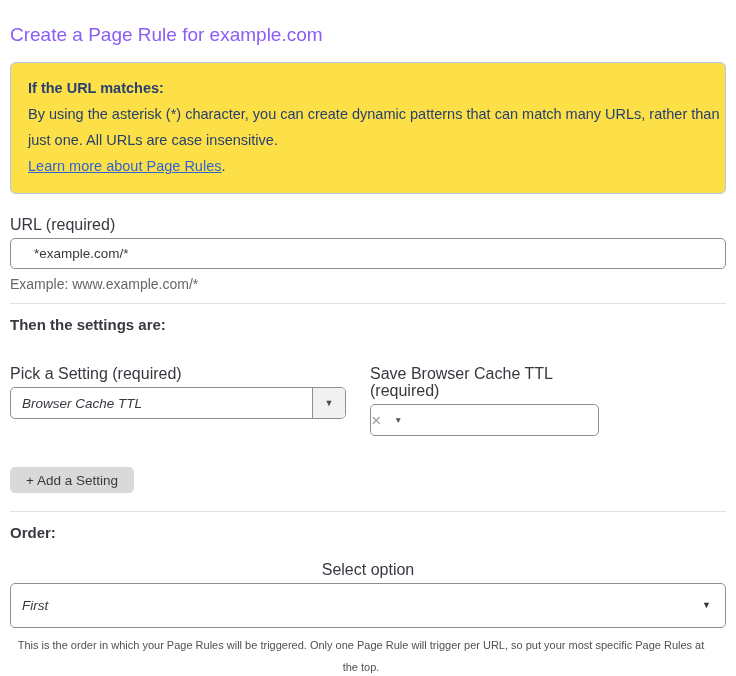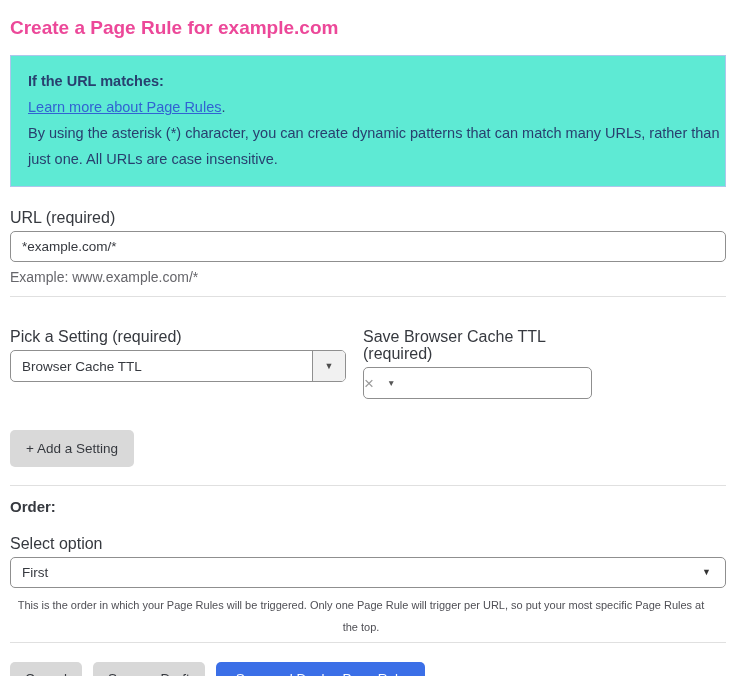--- a/index.html
+++ b/index.html
@@ -10,29 +10,29 @@
     background: #ffffff;
     font-family: "Liberation Sans", sans-serif;
     color: #36393f;
     overflow: hidden;
   }
   .container { padding: 8px 10px 0 10px; }
 
   .page-title {
     font-size: 19px;
     line-height: 24px;
-    font-weight: 700;
-    margin: 8px 0 15px 0;
-    color: #ec4899;
+    font-weight: 400;
+    margin: 15px 0 15px 0;
+    color: #8b5cf6;
   }
 
   .info-box {
-    background: #5eead4;
+    background: #fde047;
     border: 1px solid #adc6ec;
-    border-radius: 0;
+    border-radius: 6px;
     padding: 12px 4px 14px 17px;
     color: #28406f;
     font-size: 14.5px;
     line-height: 26px;
   }
   .info-box .info-heading { font-weight: 700; }
   .info-box a {
     color: #3163d2;
     text-decoration: underline;
     cursor: pointer;
@@ -44,21 +44,21 @@
     color: #36393f;
     margin-top: 22px;
   }
   .text-input {
     display: block;
     width: 100%;
     height: 31px;
     margin-top: 5px;
     border: 1px solid #8f8f8f;
     border-radius: 5px;
-    padding: 0 11px;
+    padding: 0 23px;
     font-family: "Liberation Sans", sans-serif;
     font-size: 13.5px;
     color: #36393f;
     background: #fff;
     outline: none;
   }
   .helper-text {
     font-size: 14px;
     line-height: 16px;
     color: #66666b;
@@ -75,39 +75,40 @@
     font-size: 15px;
     line-height: 19px;
     font-weight: 700;
     margin-top: 11px;
     color: #36393f;
   }
   .section-heading.order { }
 
   .settings-row {
     display: flex;
-    gap: 17px;
+    gap: 24px;
     margin-top: 31px;
   }
   .settings-col1 { width: 336px; }
   .settings-col2 { width: 229px; }
   .settings-row .field-label { margin-top: 0; }
 
   .select-box {
     height: 32px;
     margin-top: 5px;
     border: 1px solid #8f8f8f;
     border-radius: 5px;
     background: #fff;
     display: flex;
     align-items: center;
     font-size: 13.5px;
     color: #36393f;
     cursor: pointer;
     overflow: hidden;
+    font-style: italic;
   }
   .select-box .select-value {
     flex: 1;
     padding-left: 11px;
     white-space: nowrap;
   }
   .select-arrow-section {
     width: 33px;
     align-self: stretch;
     border-left: 1px solid #8f8f8f;
@@ -130,36 +131,36 @@
   }
   .inline-arrow {
     font-size: 8.5px;
     color: #555;
     line-height: 1;
     margin-right: 12px;
   }
 
   .add-setting-button {
     margin-top: 31px;
-    height: 37px;
+    height: 26px;
     padding: 0 16px;
     background: #d9d9d9;
     border: none;
     border-radius: 5px;
     font-family: "Liberation Sans", sans-serif;
     font-size: 13.5px;
     color: #36393f;
     cursor: pointer;
   }
 
   .hr2 { margin-top: 18px; }
-  .order-label { margin-top: 19px; }
+  .order-label { margin-top: 19px; text-align: center; }
 
   .order-select {
-    height: 31px;
+    height: 45px;
     margin-top: 5px;
     width: 100%;
   }
   .order-select .inline-arrow { margin-right: 14px; color: #333; font-size: 9px; }
 
   .order-helper {
     font-size: 11px;
     line-height: 22px;
     color: #4f4f55;
     margin-top: 6px;
@@ -188,30 +189,31 @@
 </style>
 </head>
 <body>
 
 <div class="container">
 
   <h1 class="page-title">Create a Page Rule for example.com</h1>
 
   <div class="info-box">
     <div class="info-heading">If the URL matches:</div>
+    <div><span>By using the asterisk (*) character, you can create dynamic patterns that can match many URLs, rather than just one. All URLs are case insensitive.</span></div>
     <div><a>Learn more about Page Rules</a><span>.</span></div>
-    <div><span>By using the asterisk (*) character, you can create dynamic patterns that can match many URLs, rather than just one. All URLs are case insensitive.</span></div>
   </div>
 
   <div class="field-label">URL (required)</div>
   <input class="text-input" type="text" value="*example.com/*" style="">
   <div class="helper-text">Example: www.example.com/*</div>
 
   <hr class="divider">
 
+  <div class="section-heading">Then the settings are:</div>
 
   <div class="settings-row">
     <div class="settings-col1">
       <div class="field-label">Pick a Setting (required)</div>
       <div class="select-box">
         <span class="select-value">Browser Cache TTL</span>
         <span class="select-arrow-section">
           <span class="arrow-glyph">▼</span>
         </span>
       </div>

